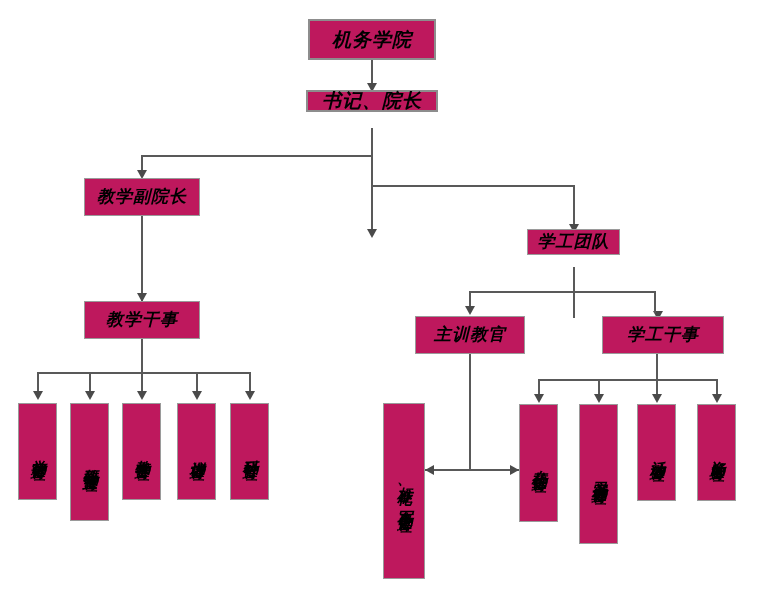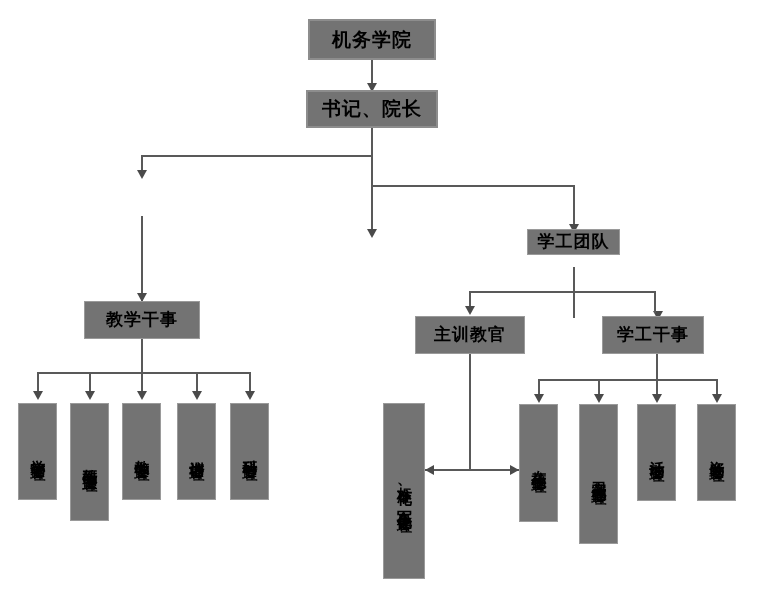--- a/index.html
+++ b/index.html
@@ -12,28 +12,29 @@
     width: 774px;
     height: 592px;
     background: #ffffff;
     font-family: "DejaVu Sans", "Liberation Sans", sans-serif;
     overflow: hidden;
   }
   
   .node {
     position: absolute;
     box-sizing: border-box;
-    background: #737373;
+    background: #be185d;
     border: 1.5px solid #9a9a9a;
     display: flex;
     align-items: center;
     justify-content: center;
     color: #000000;
     font-weight: bold;
     line-height: 1.12;
+    font-style: italic;
   }
   .node.horiz {
     font-size: 17px;
     letter-spacing: 1px;
   }
   .node.vert {
     font-size: 15px;
     writing-mode: vertical-rl;
     text-orientation: upright;
     letter-spacing: 2px;
@@ -81,33 +82,34 @@
 </head>
 <body>
 
 <div id="chart-root">
 
   <div class="node horiz root" style="left:308px; top:19px; width:128px; height:41px;">机务学院</div>
 
   <div class="line vline" style="left:371px; top:60px; width:2px; height:27px;"></div>
   <div class="arrow-down" style="left:367px; top:83px;"></div>
 
-  <div class="node horiz root" style="left:306px; top:90px; width:132px; height:38px;">书记、院长</div>
+  <div class="node horiz root" style="left:306px; top:90px; width:132px; height:22px;">书记、院长</div>
 
   <div class="line vline" style="left:371px; top:128px; width:2px; height:108px;"></div>
   <div class="arrow-down" style="left:367px; top:229px;"></div>
 
   <div class="line hline" style="left:141px; top:155px; width:232px; height:2px;"></div>
   <div class="line vline" style="left:141px; top:155px; width:2px; height:20px;"></div>
   <div class="arrow-down" style="left:137px; top:170px;"></div>
 
   <div class="line hline" style="left:371px; top:185px; width:204px; height:2px;"></div>
   <div class="line vline" style="left:573px; top:185px; width:2px; height:48px;"></div>
   <div class="arrow-down" style="left:569px; top:224px;"></div>
 
+  <div class="node horiz" style="left:84px; top:178px; width:116px; height:38px;">教学副院长</div>
 
   <div class="line vline" style="left:141px; top:216px; width:2px; height:85px;"></div>
   <div class="arrow-down" style="left:137px; top:293px;"></div>
 
 
   <div class="node horiz" style="left:527px; top:229px; width:93px; height:26px;">学工团队</div>
 
   <div class="line vline" style="left:573px; top:267px; width:2px; height:51px;"></div>
   <div class="arrow-down" style="left:653px; top:311px;"></div>
 
@@ -115,21 +117,21 @@
   <div class="line vline" style="left:469px; top:291px; width:2px; height:20px;"></div>
   <div class="arrow-down" style="left:465px; top:306px;"></div>
 
   <div class="line hline" style="left:573px; top:291px; width:82px; height:2px;"></div>
   <div class="line vline" style="left:654px; top:291px; width:2px; height:22px;"></div>
 
   <div class="node horiz" style="left:84px; top:301px; width:116px; height:38px;">教学干事</div>
 
   <div class="node horiz" style="left:415px; top:316px; width:110px; height:38px;">主训教官</div>
 
-  <div class="node horiz" style="left:602px; top:316px; width:102px; height:38px;">学工干事</div>
+  <div class="node horiz" style="left:602px; top:316px; width:122px; height:38px;">学工干事</div>
 
   <div class="line vline" style="left:141px; top:339px; width:2px; height:34px;"></div>
   <div class="line hline" style="left:37px; top:372px; width:214px; height:2px;"></div>
 
   <div class="line vline" style="left:37px; top:372px; width:2px; height:23px;"></div>
   <div class="arrow-down" style="left:33px; top:391px;"></div>
 
   <div class="line vline" style="left:89px; top:372px; width:2px; height:23px;"></div>
   <div class="arrow-down" style="left:85px; top:391px;"></div>
 

